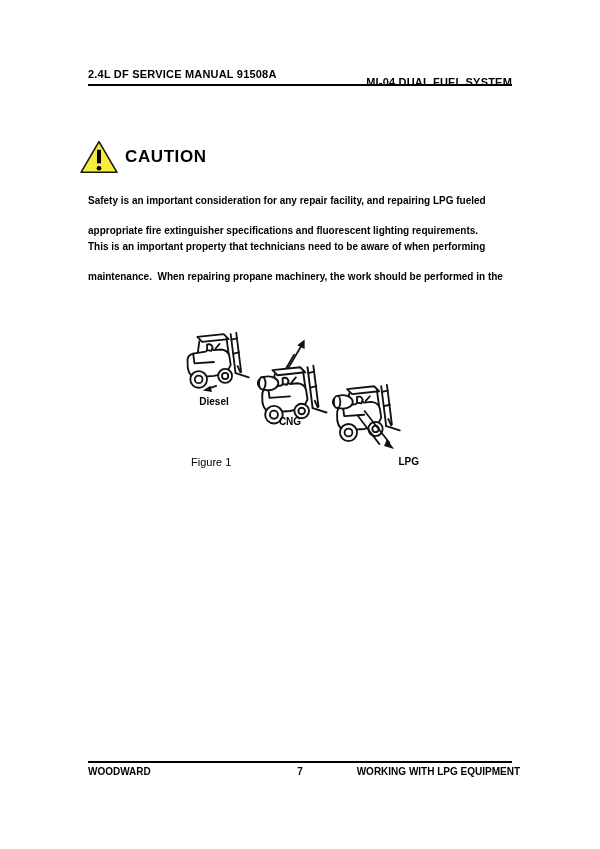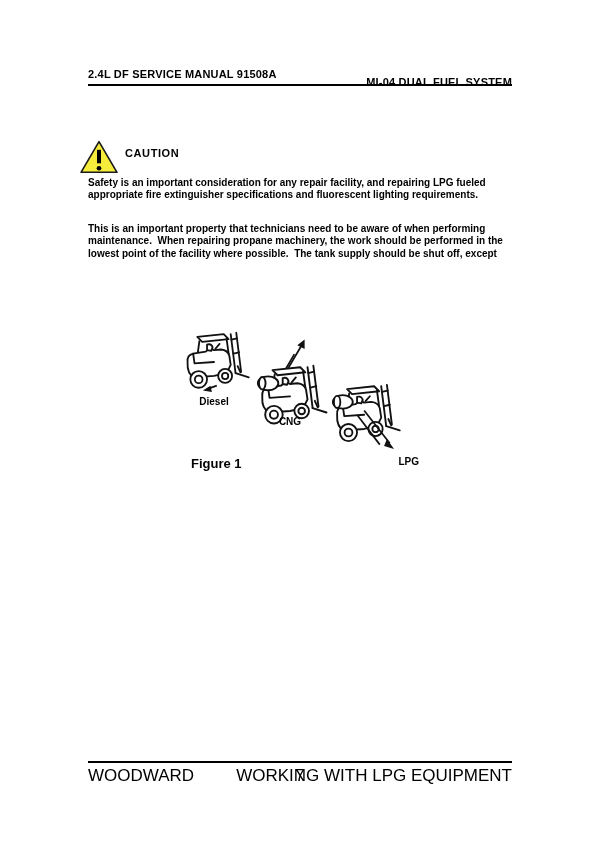--- a/index.html
+++ b/index.html
@@ -7,26 +7,26 @@
     position:relative;
     width:600px;height:849px;
     background:#ffffff;
     font-family:"Liberation Sans","DejaVu Sans",sans-serif;
     color:#000;
     overflow:hidden;
   }
   .abs{position:absolute;}
   .hdr-text{font-size:11px;font-weight:bold;letter-spacing:.2px;white-space:pre;}
   .rule{position:absolute;left:88px;width:424px;height:2px;background:#000;}
-  .caution-label{font-size:11px;font-weight:bold;letter-spacing:.6px;}
+  .caution-label{font-size:17px;font-weight:bold;letter-spacing:.6px;}
   .para{font-size:10px;font-weight:bold;}
-  .tline{white-space:pre;line-height:12.4px;height:12.4px;}
+  .tline{white-space:pre;line-height:12.4px;height:12.4px;margin-top:18px;}
   .fig-label{font-size:10px;font-weight:bold;text-align:center;}
-  .fig-caption{font-size:13px;font-weight:bold;}
-  .ftr-text{font-size:17px;font-weight:normal;white-space:pre;}
+  .fig-caption{font-size:11px;font-weight:normal;}
+  .ftr-text{font-size:10px;font-weight:bold;white-space:pre;}
   svg{display:block;}
 </style>
 </head>
 <body>
 
 <div class="page">
 
   <div class="abs hdr-text" style="left:88px;top:68px;">2.4L DF SERVICE MANUAL 91508A</div>
   <div class="abs hdr-text" style="right:88px;top:76px;">MI-04 DUAL FUEL SYSTEM</div>
   <div class="rule" style="top:84px;"></div>
@@ -41,21 +41,20 @@
   <div class="abs caution-label" style="left:125px;top:147px;">CAUTION</div>
 
   <div class="abs para" style="left:88px;top:177px;">
       <div class="tline">Safety is an important consideration for any repair facility, and repairing LPG fueled</div>
       <div class="tline">appropriate fire extinguisher specifications and fluorescent lighting requirements.</div>
     </div>
 
   <div class="abs para" style="left:88px;top:223px;">
       <div class="tline">This is an important property that technicians need to be aware of when performing</div>
       <div class="tline">maintenance.  When repairing propane machinery, the work should be performed in the</div>
-      <div class="tline">lowest point of the facility where possible.  The tank supply should be shut off, except</div>
     </div>
 
   <div class="abs" style="left:177px;top:330px;width:74px;height:64px;">
     <svg width="74" height="64" viewBox="0 0 104 92">
       <g stroke="#111" fill="none" stroke-width="2.6" stroke-linejoin="round" stroke-linecap="round">
         <path d="M76 6 L83 62"></path>
           <path d="M84 4 L91 60"></path>
         <path d="M77 14 L85 12"></path>
           <path d="M80 34 L88 32"></path>
         <path d="M83 62 L102 68"></path>
@@ -142,15 +141,15 @@
   </div>
 
   <div class="abs fig-label" style="left:177px;top:396px;width:74px;">Diesel</div>
   <div class="abs fig-label" style="left:252px;top:416px;width:76px;text-align:center;">CNG</div>
   <div class="abs fig-label" style="left:343px;top:456px;width:76px;text-align:right;">LPG</div>
   <div class="abs fig-caption" style="left:191px;top:456px;">Figure 1</div>
 
   <div class="rule" style="top:761px;"></div>
   <div class="abs ftr-text" style="left:88px;top:766px;">WOODWARD</div>
   <div class="abs ftr-text" style="left:88px;top:766px;width:424px;text-align:center;">7</div>
-  <div class="abs ftr-text" style="right:88px;top:766px;">WORKING WITH LPG EQUIPMENT</div>
+  <div class="abs ftr-text" style="right:80px;top:766px;">WORKING WITH LPG EQUIPMENT</div>
 
 </div>
 
 </body></html>

